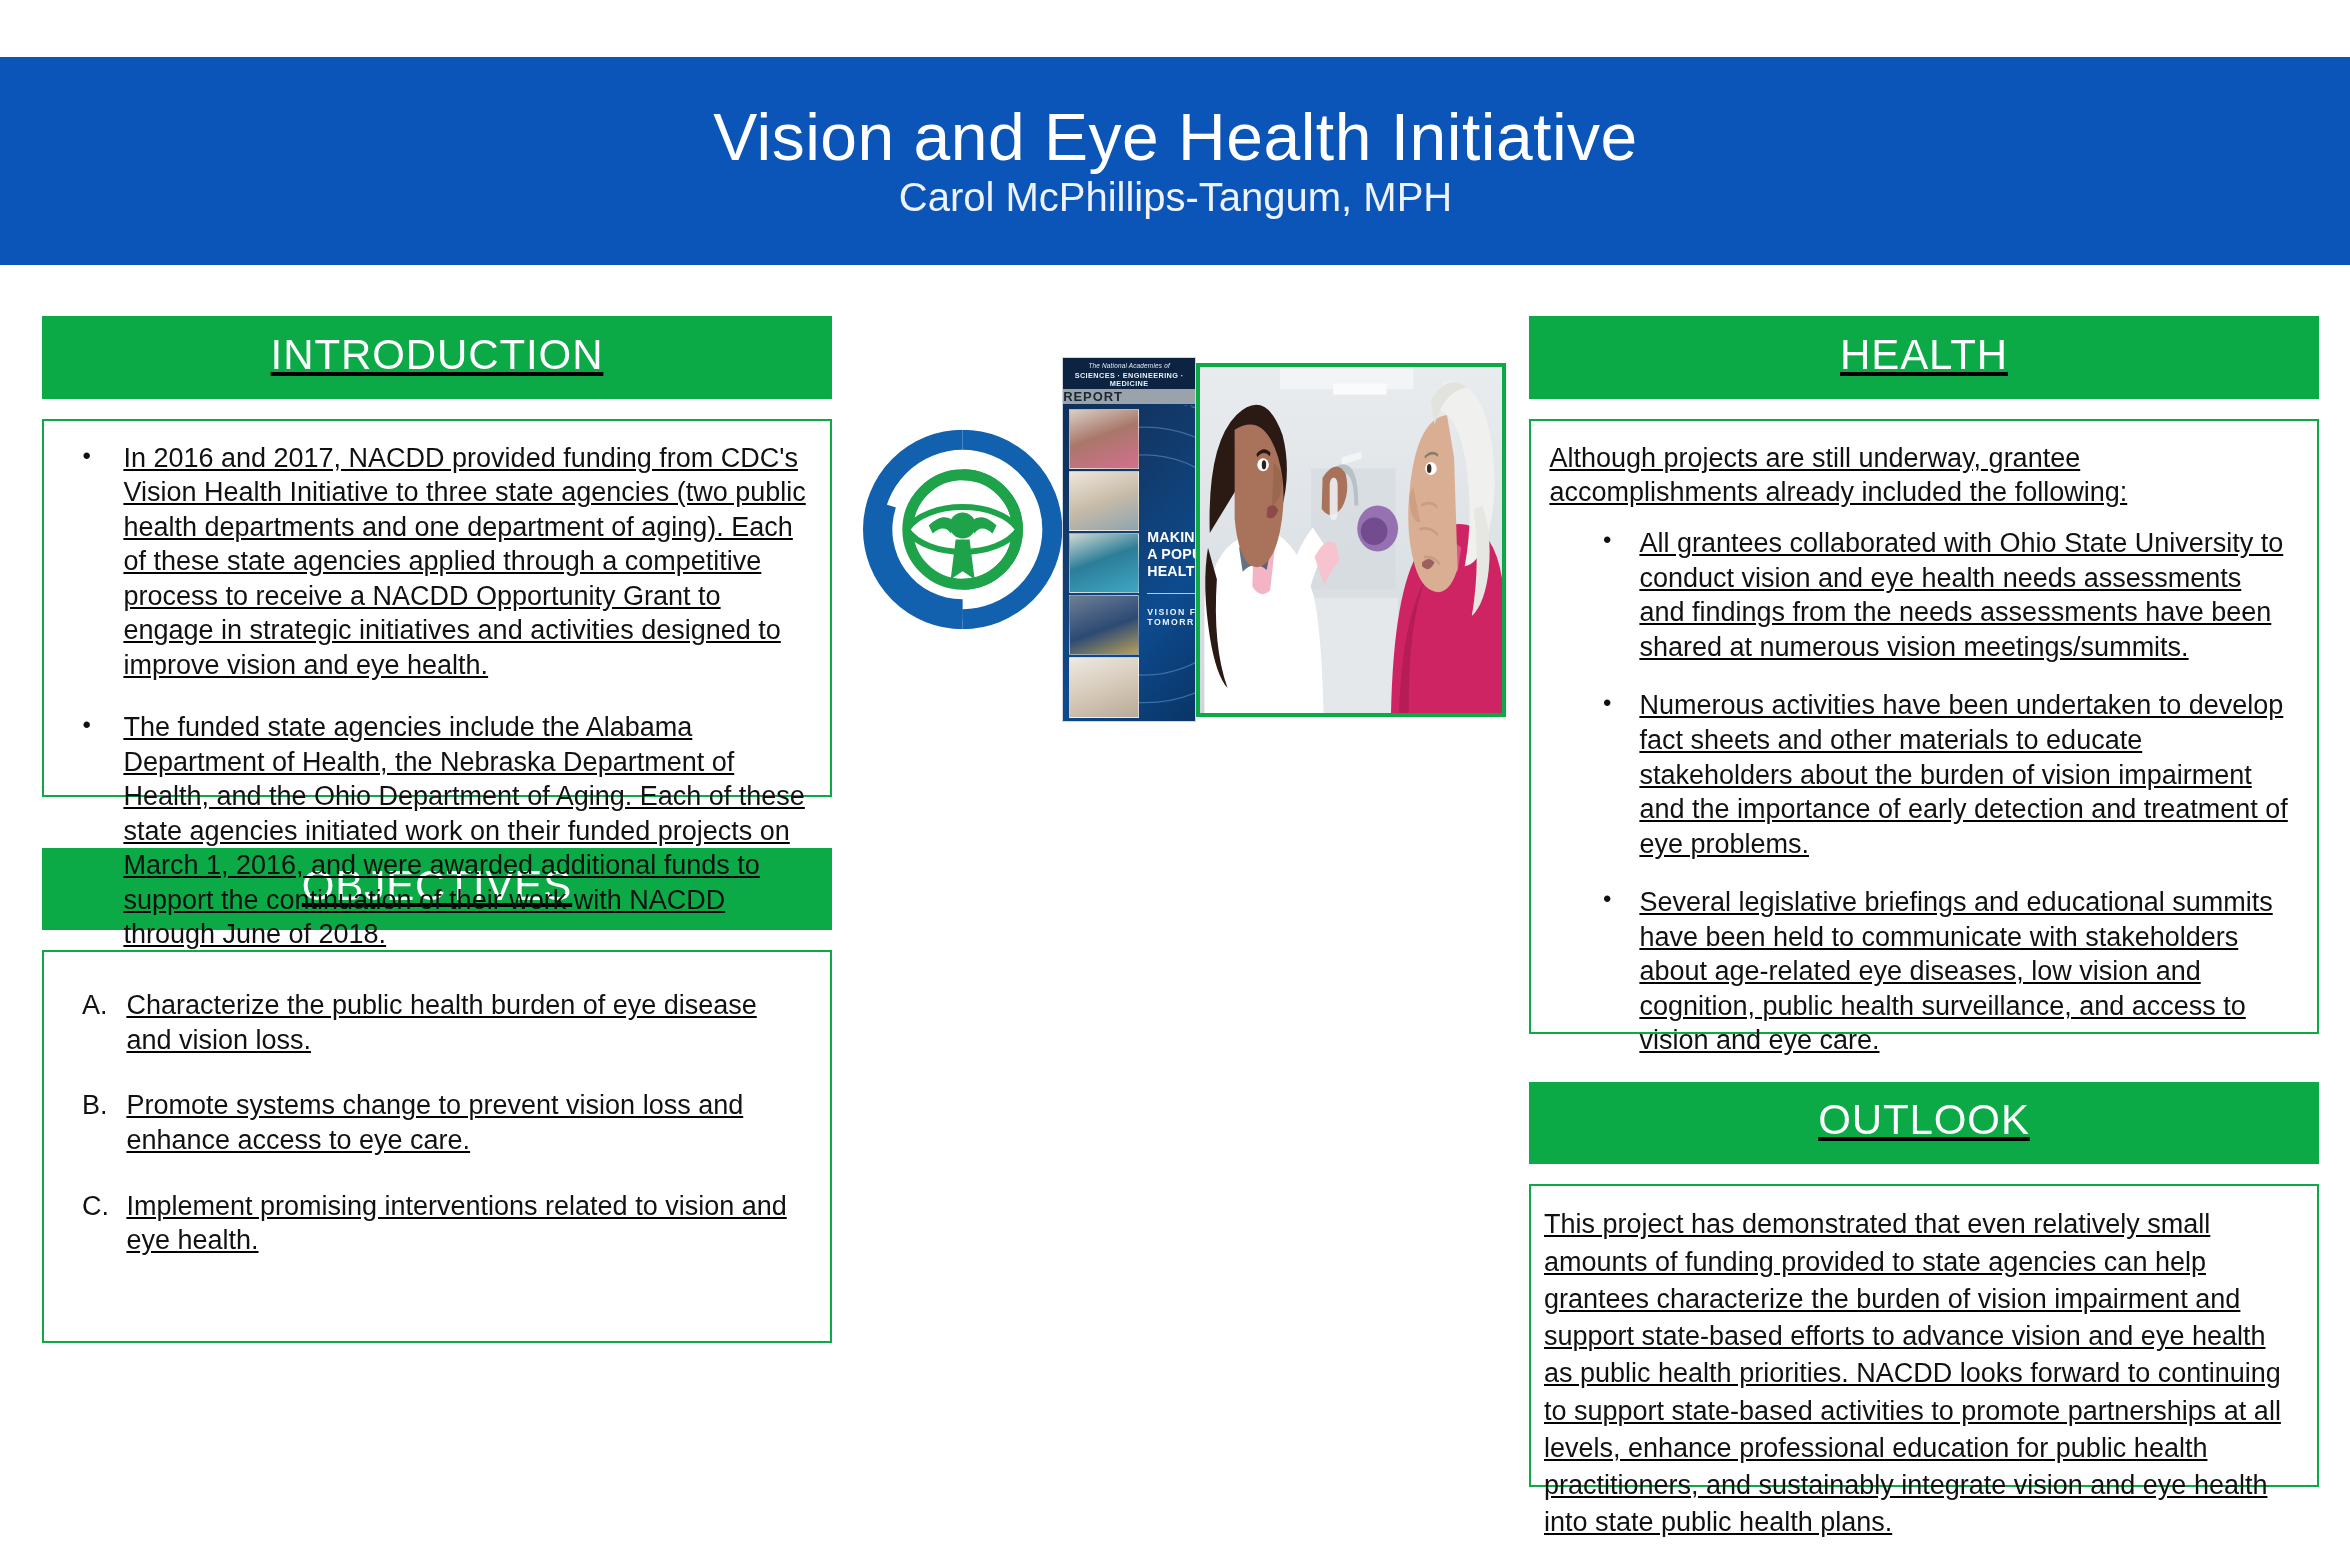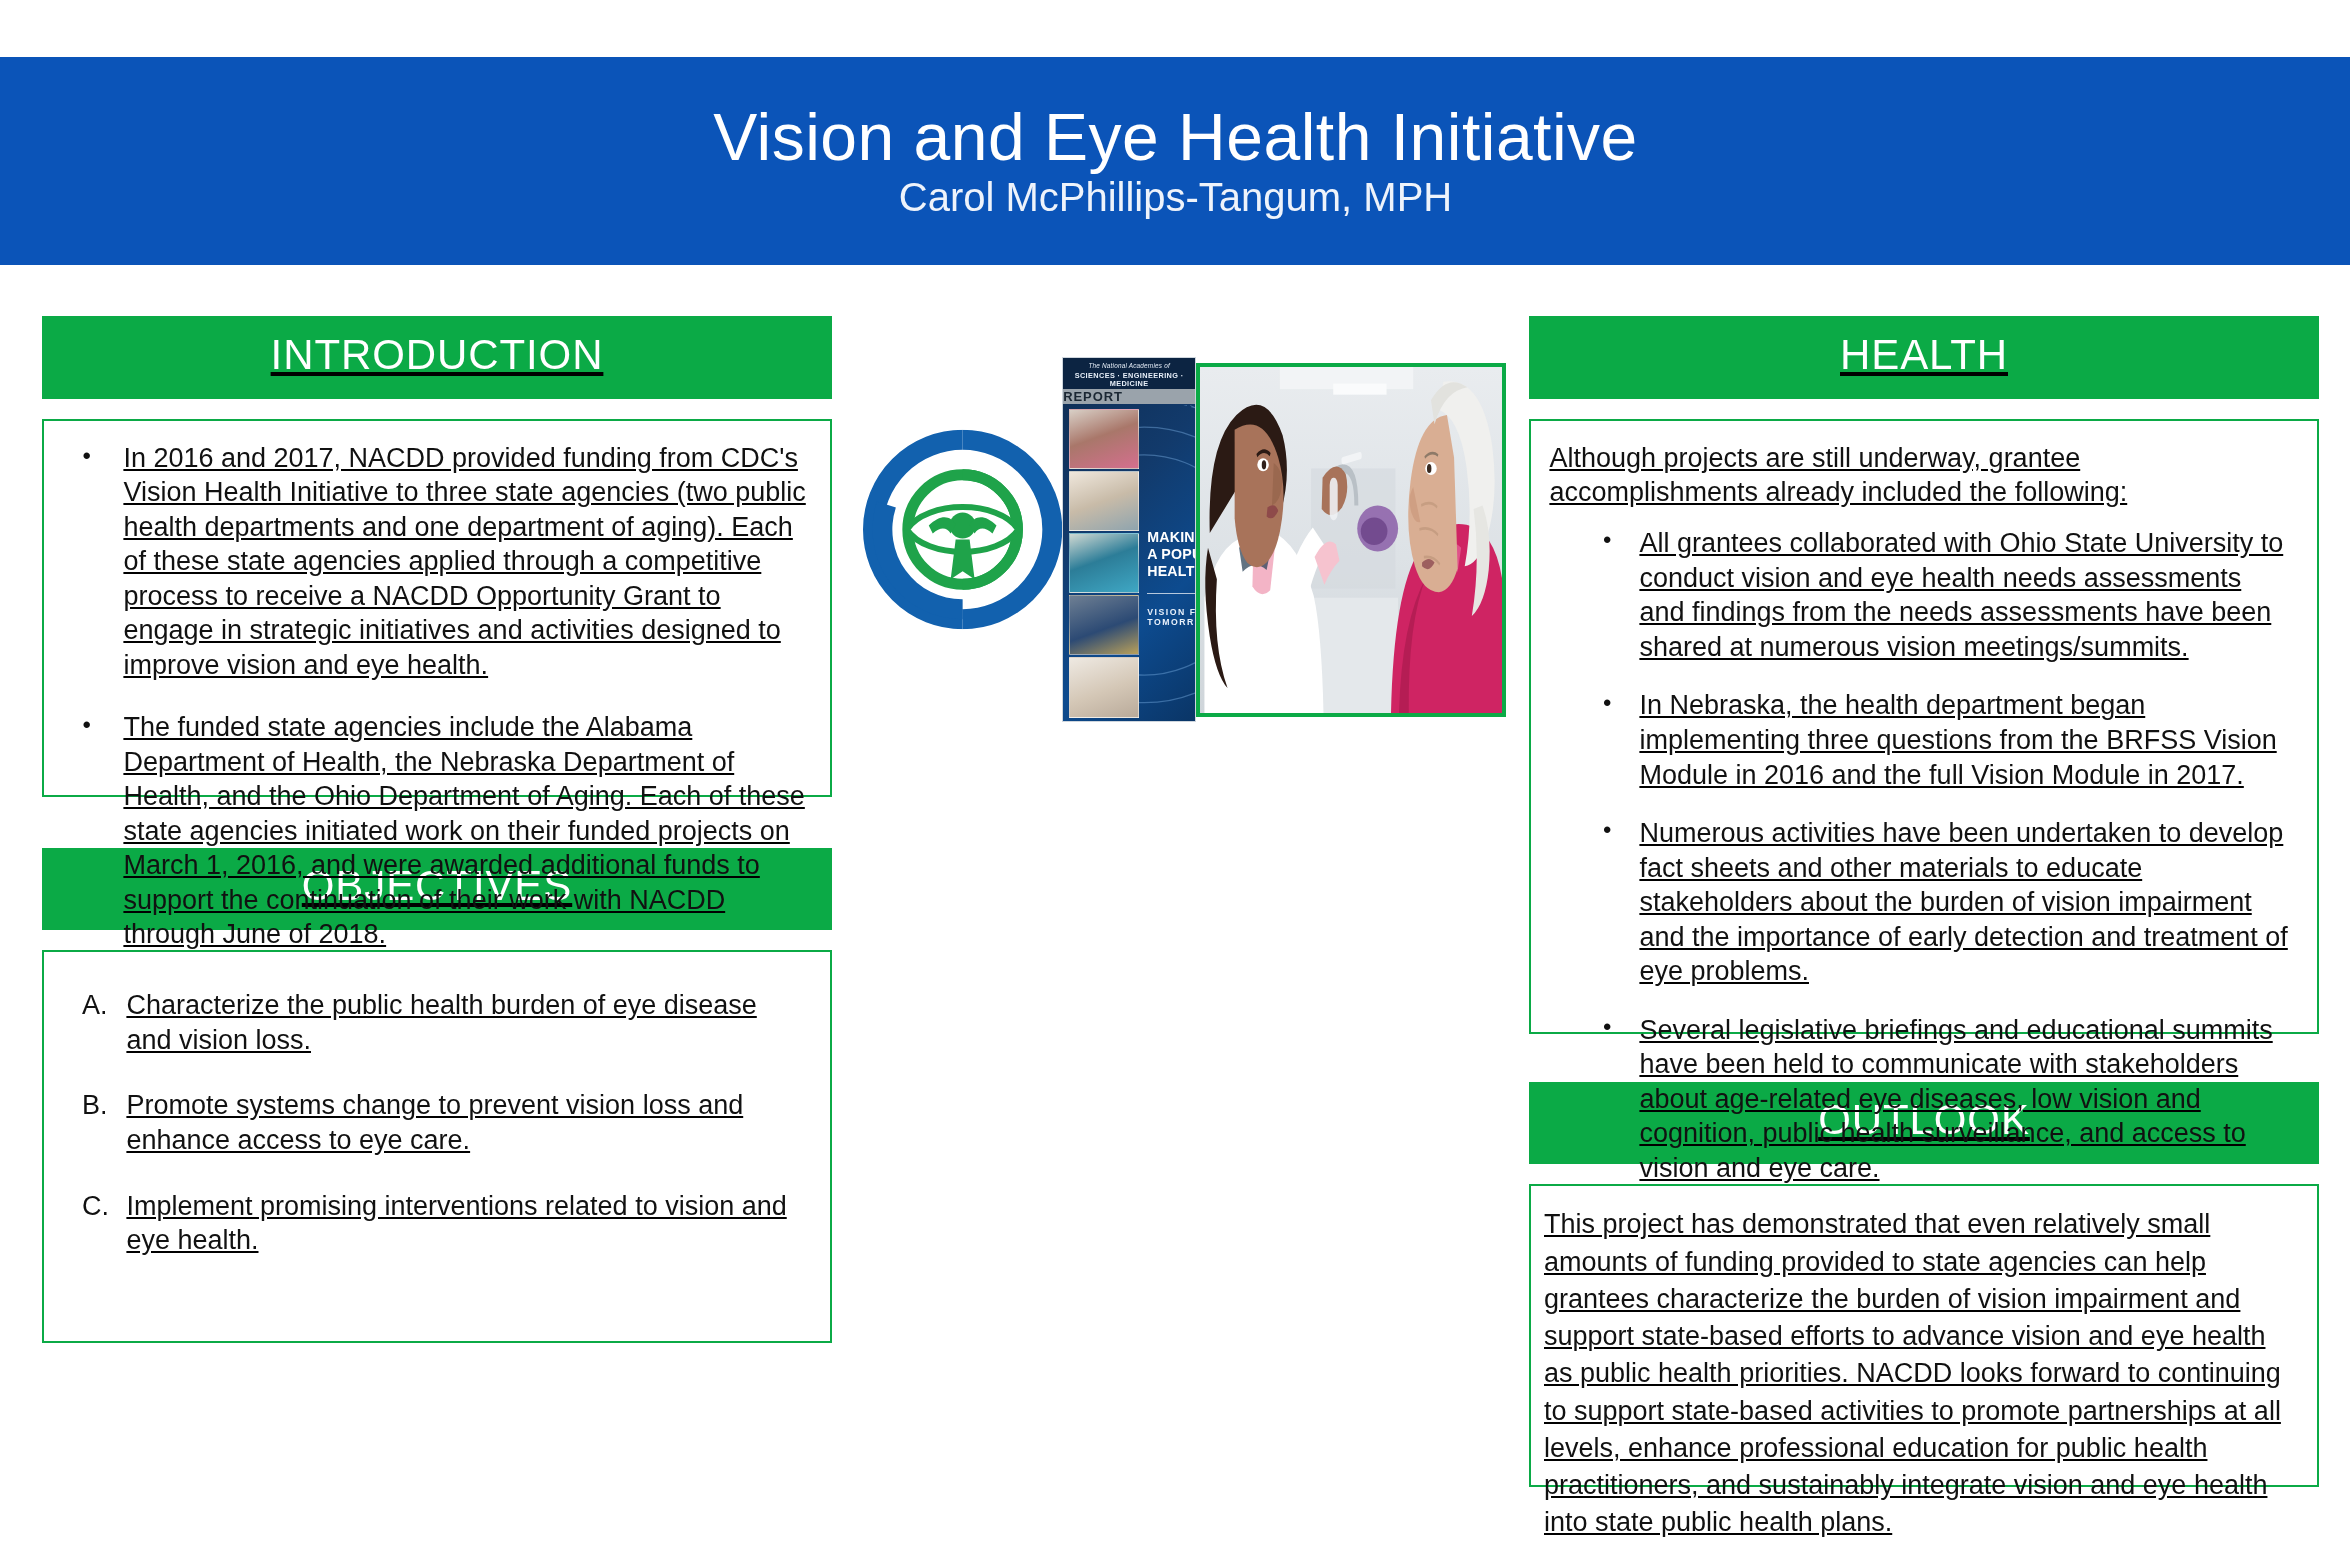--- a/index.html
+++ b/index.html
@@ -474,21 +474,20 @@
 </div>
 
 <div class="col col-right">
 
   <div class="section-header">HEALTH</div>
 
   <div class="section-box" style="height:615px;">
     <p class="impact-intro">Although projects are still underway, grantee accomplishments already included the following:</p>
     <ul class="impact-bullets">
       <li><span>All grantees collaborated with Ohio State University to conduct vision and eye health needs assessments and findings from the needs assessments have been shared at numerous vision meetings/summits.</span></li>
-      <li><span>In Nebraska, the health department began implementing three questions from the BRFSS Vision Module in 2016 and the full Vision Module in 2017.</span></li>
       <li><span>Numerous activities have been undertaken to develop fact sheets and other materials to educate stakeholders about the burden of vision impairment and the importance of early detection and treatment of eye problems.</span></li>
       <li><span>Several legislative briefings and educational summits have been held to communicate with stakeholders about age-related eye diseases, low vision and cognition, public health surveillance, and access to vision and eye care.</span></li>
     </ul>
   </div>
 
   <div class="section-header" style="margin-top:48px;">OUTLOOK</div>
 
   <div class="section-box" style="height:303px;padding-left:13px;">
     <p style="line-height:1.38;">This project has demonstrated that even relatively small amounts of funding provided to state agencies can help grantees characterize the burden of vision impairment and support state-based efforts to advance vision and eye health as public health priorities. NACDD looks forward to continuing to support state-based activities to promote partnerships at all levels, enhance professional education for public health practitioners, and sustainably integrate vision and eye health into state public health plans.</p>
   </div>

